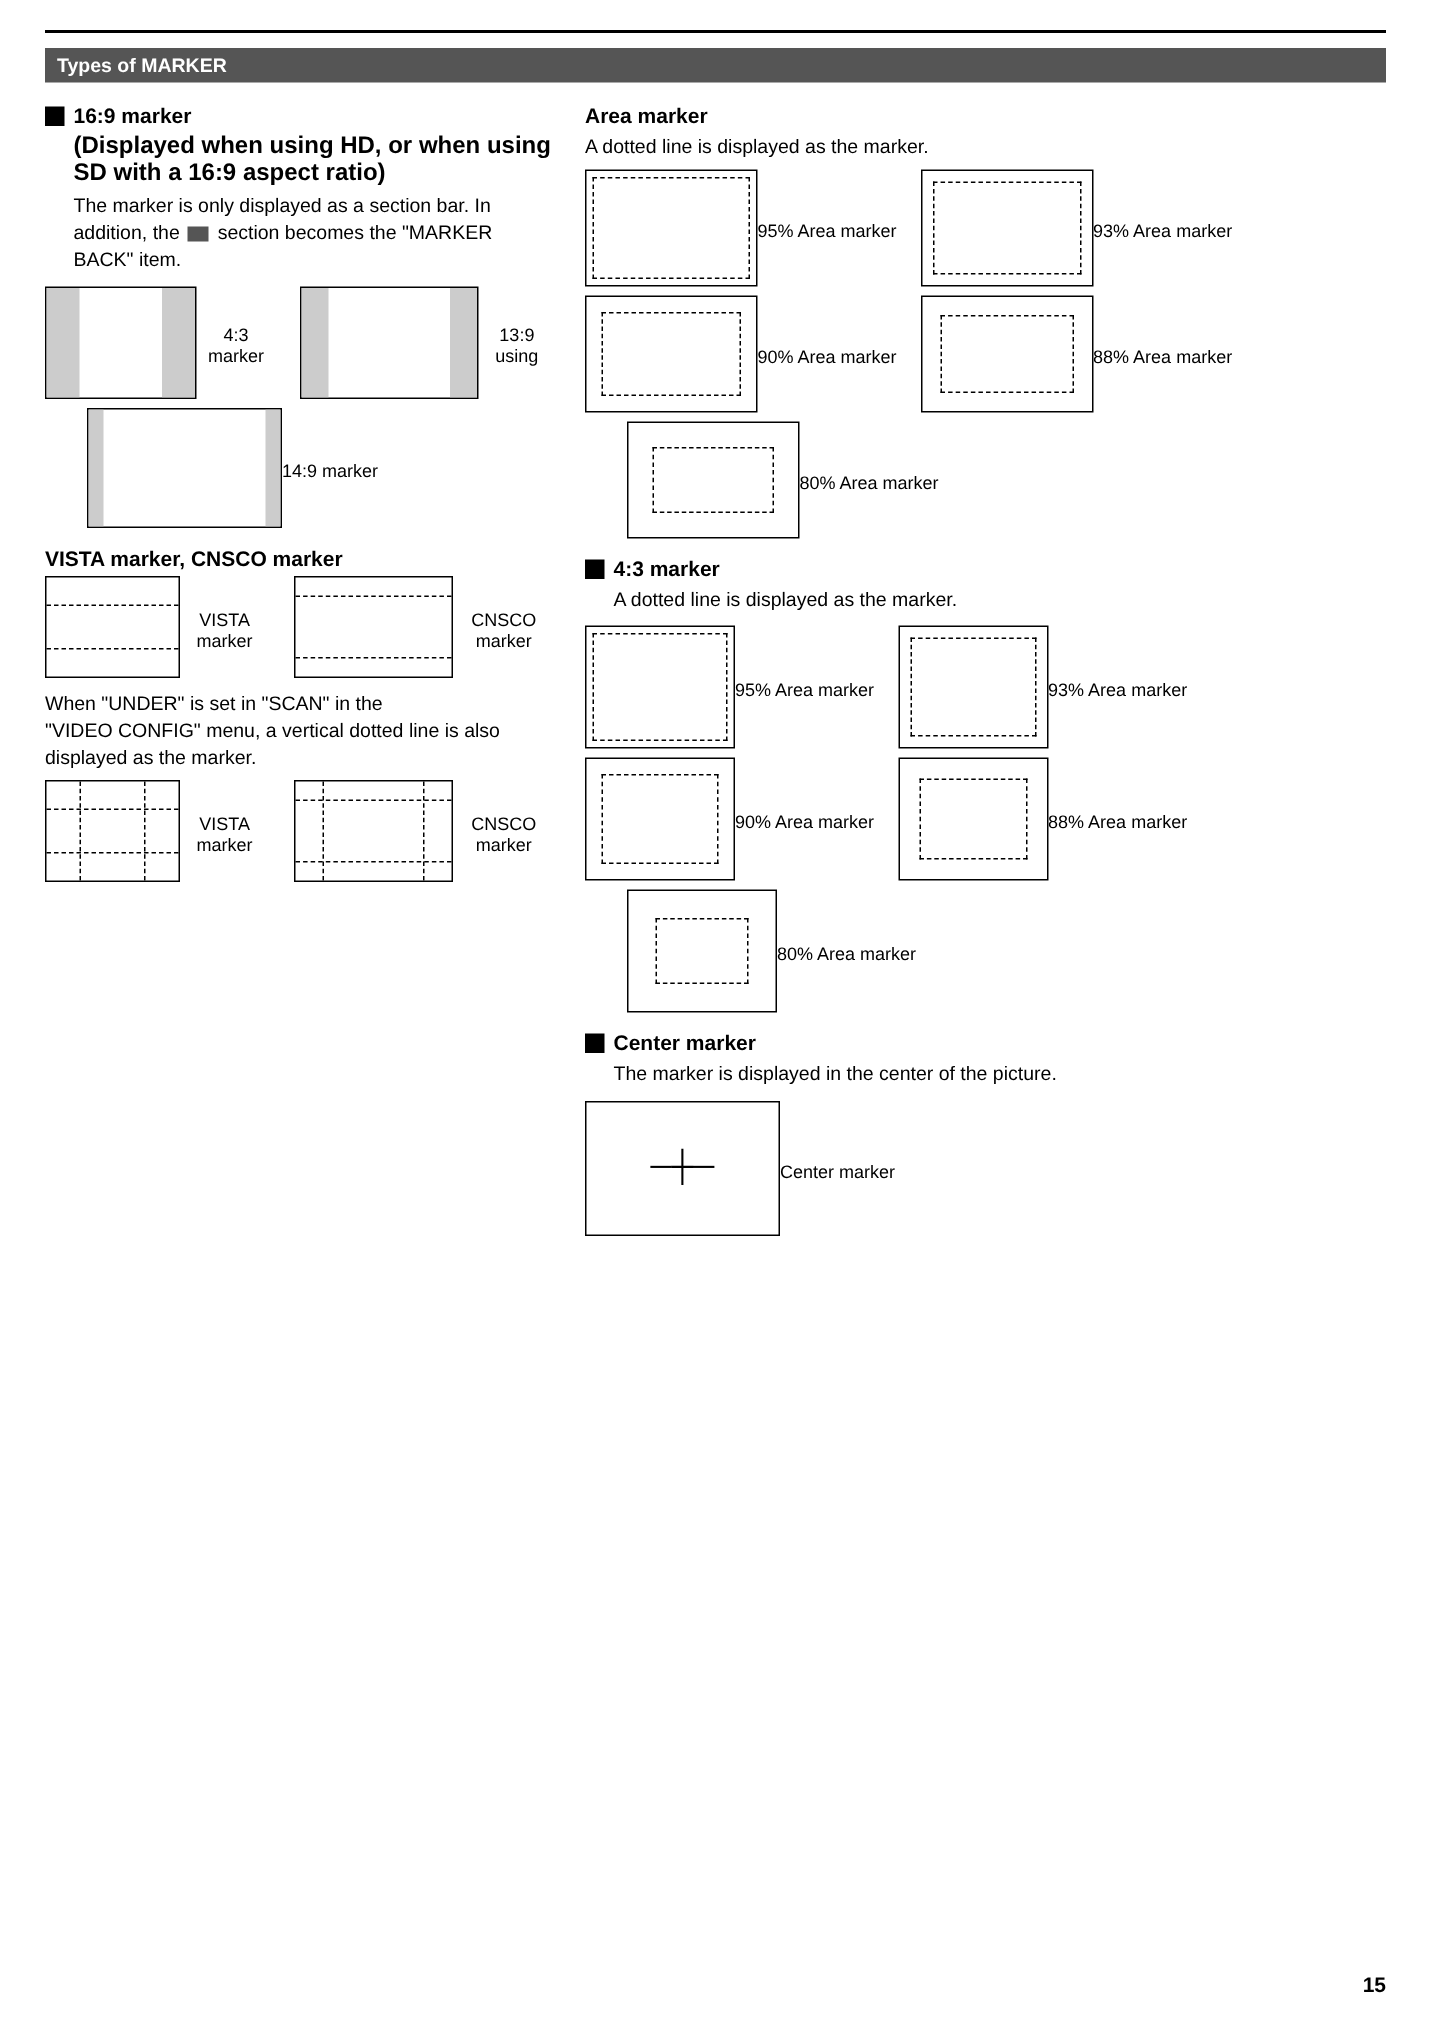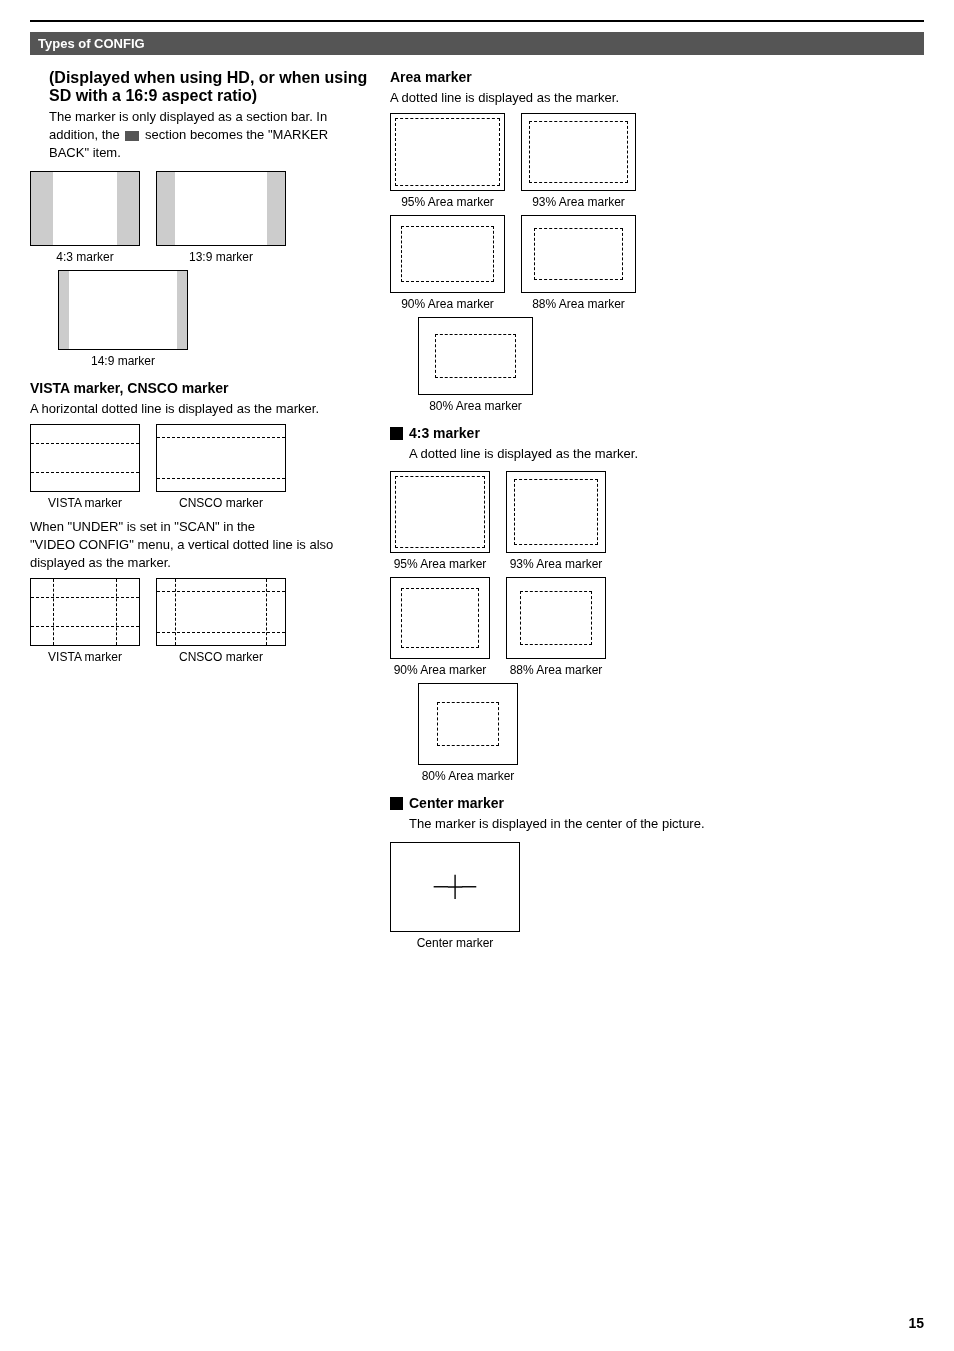--- a/index.html
+++ b/index.html
@@ -86,21 +86,21 @@
 
     
     .diagram-row {
       display: flex;
       gap: 16px;
       margin-bottom: 6px;
       align-items: flex-end;
     }
     .diagram-item {
       display: flex;
-      flex-direction: column;
+      flex-direction: row;
       align-items: center;
     }
     .diagram-caption {
       font-size: 12px;
       margin-top: 4px;
       text-align: center;
     }
 
     
     .marker-169 {
@@ -391,66 +391,69 @@
     body { position: relative; }
   </style>
 </head>
 <body>
 
 <div>
   <hr class="title-divider">
 </div>
 
 <div class="section-header">
-  <span>Types of CONFIG</span>
+  <span>Types of MARKER</span>
 </div>
 
 <div class="two-col">
 
   <div class="col-left">
 
     <div>
+      <div class="marker-heading">
+        <span class="square-bullet"></span>
+        <span>16:9 marker</span>
+      </div>
       <div class="sub-heading">(Displayed when using HD, or when using SD with a 16:9 aspect ratio)</div>
       <div class="desc-text">
         <span>The marker is only displayed as a section bar. In addition, the</span>
         <span class="inline-black-box"></span>
         <span>section becomes the "MARKER BACK" item.</span>
       </div>
 
       <div class="diagram-row">
         <div class="diagram-item">
           <div class="marker-169">
             <div class="gray-left"></div>
             <div class="gray-right"></div>
           </div>
           <div class="diagram-caption">4:3 marker</div>
         </div>
         <div class="diagram-item">
           <div class="marker-139">
             <div class="gray-left"></div>
             <div class="gray-right"></div>
           </div>
-          <div class="diagram-caption">13:9 marker</div>
+          <div class="diagram-caption">13:9 using</div>
         </div>
       </div>
 
       <div class="diagram-row section-spacer">
         <div class="diagram-item">
           <div class="marker-149">
             <div class="gray-left"></div>
             <div class="gray-right"></div>
           </div>
           <div class="diagram-caption">14:9 marker</div>
         </div>
       </div>
     </div>
 
     <div style="margin-top:8px;">
       <div style="font-weight:bold; font-size:14px; margin-bottom:4px;">VISTA marker, CNSCO marker</div>
-      <div class="desc-text-inline section-spacer-sm">A horizontal dotted line is displayed as the marker.</div>
 
       <div class="diagram-row">
         <div class="diagram-item">
           <div class="marker-vista">
             <div class="h-dot-top"></div>
             <div class="h-dot-bottom"></div>
           </div>
           <div class="diagram-caption">VISTA marker</div>
         </div>
         <div class="diagram-item">

